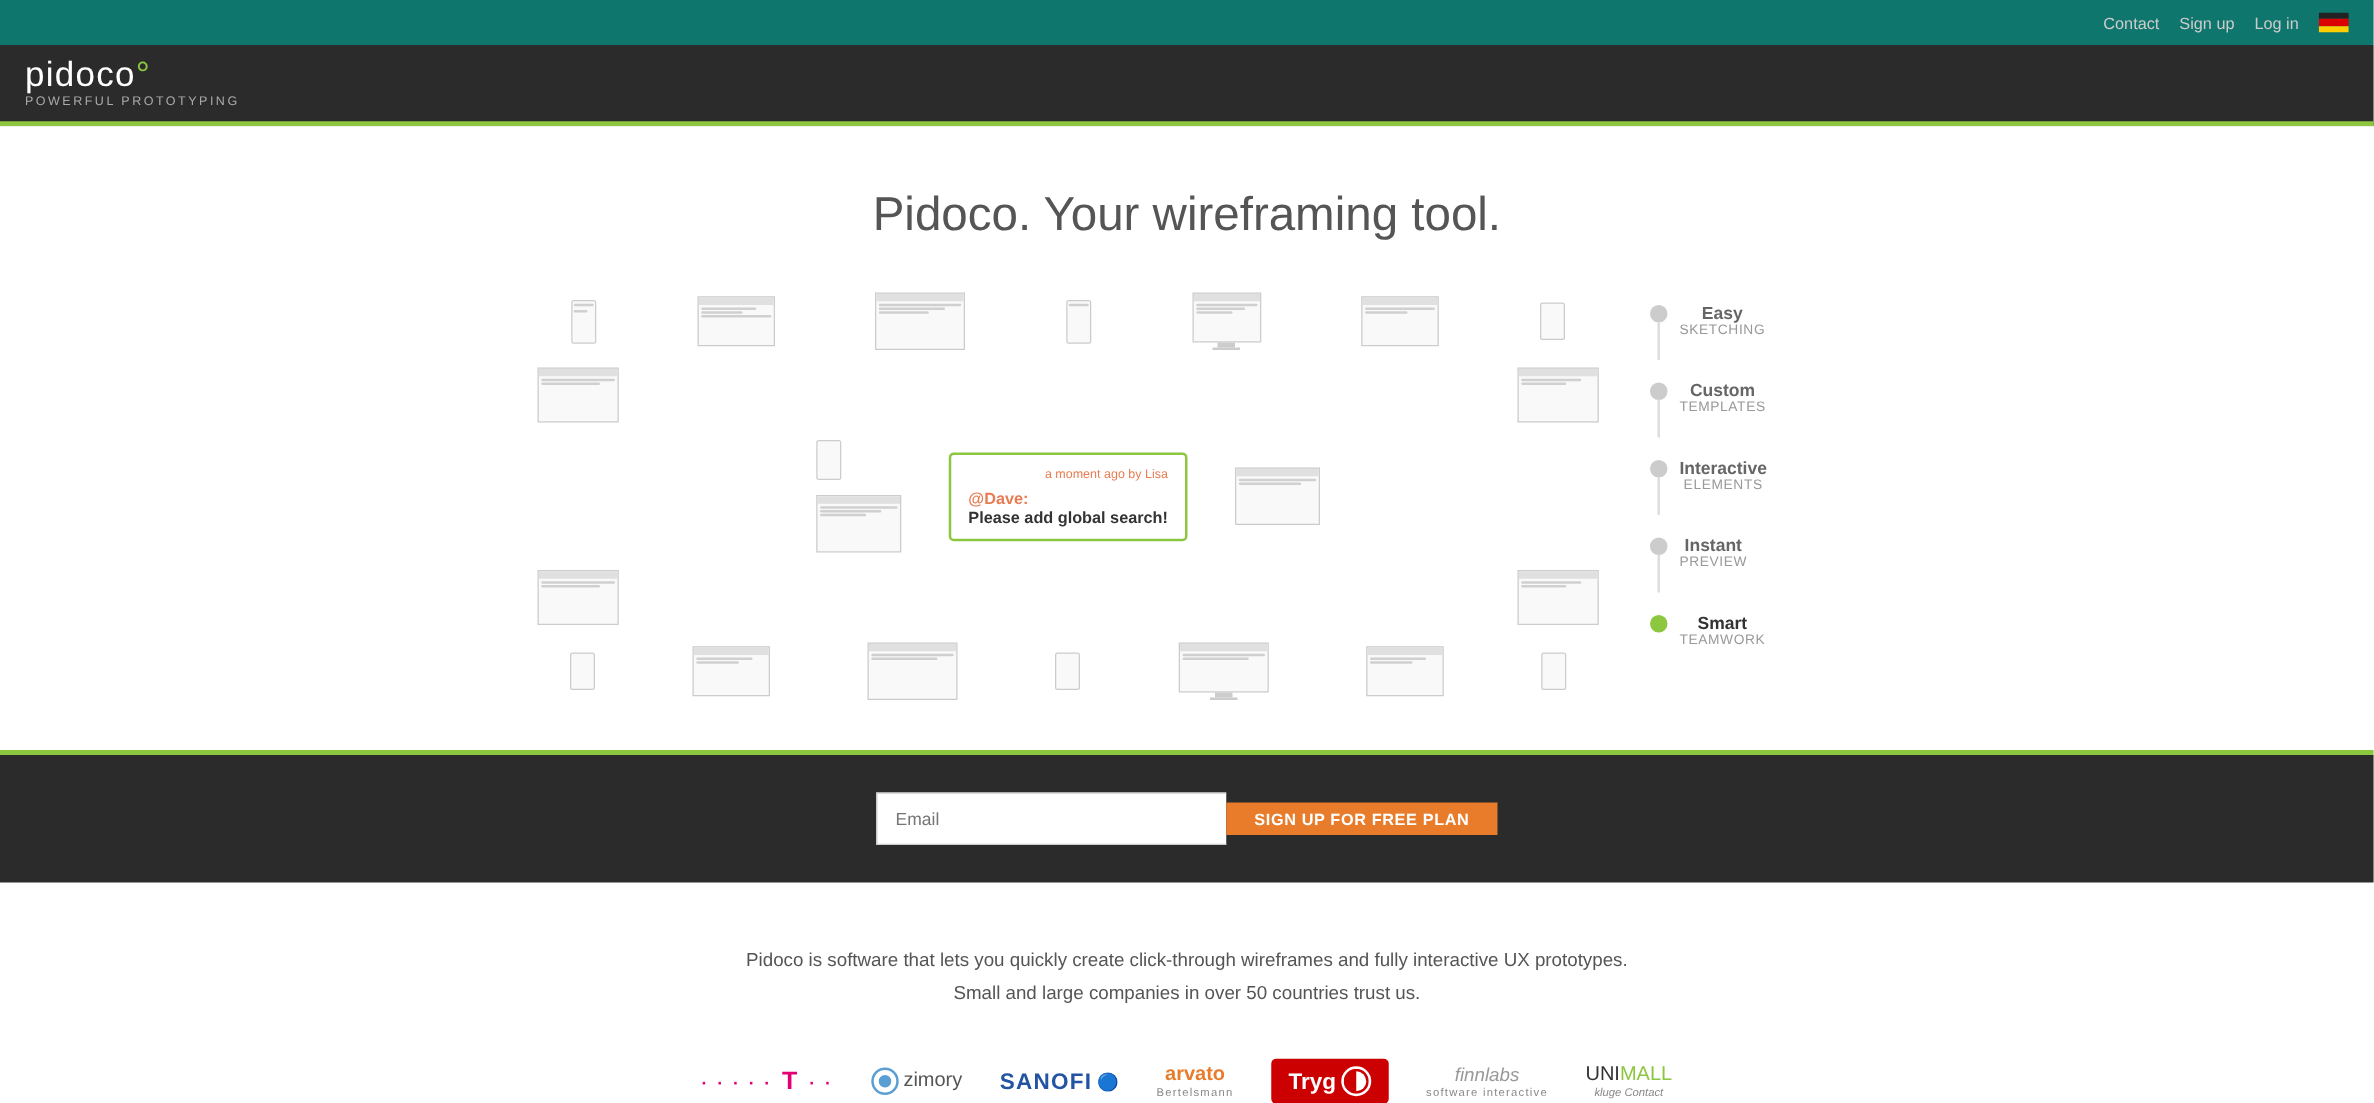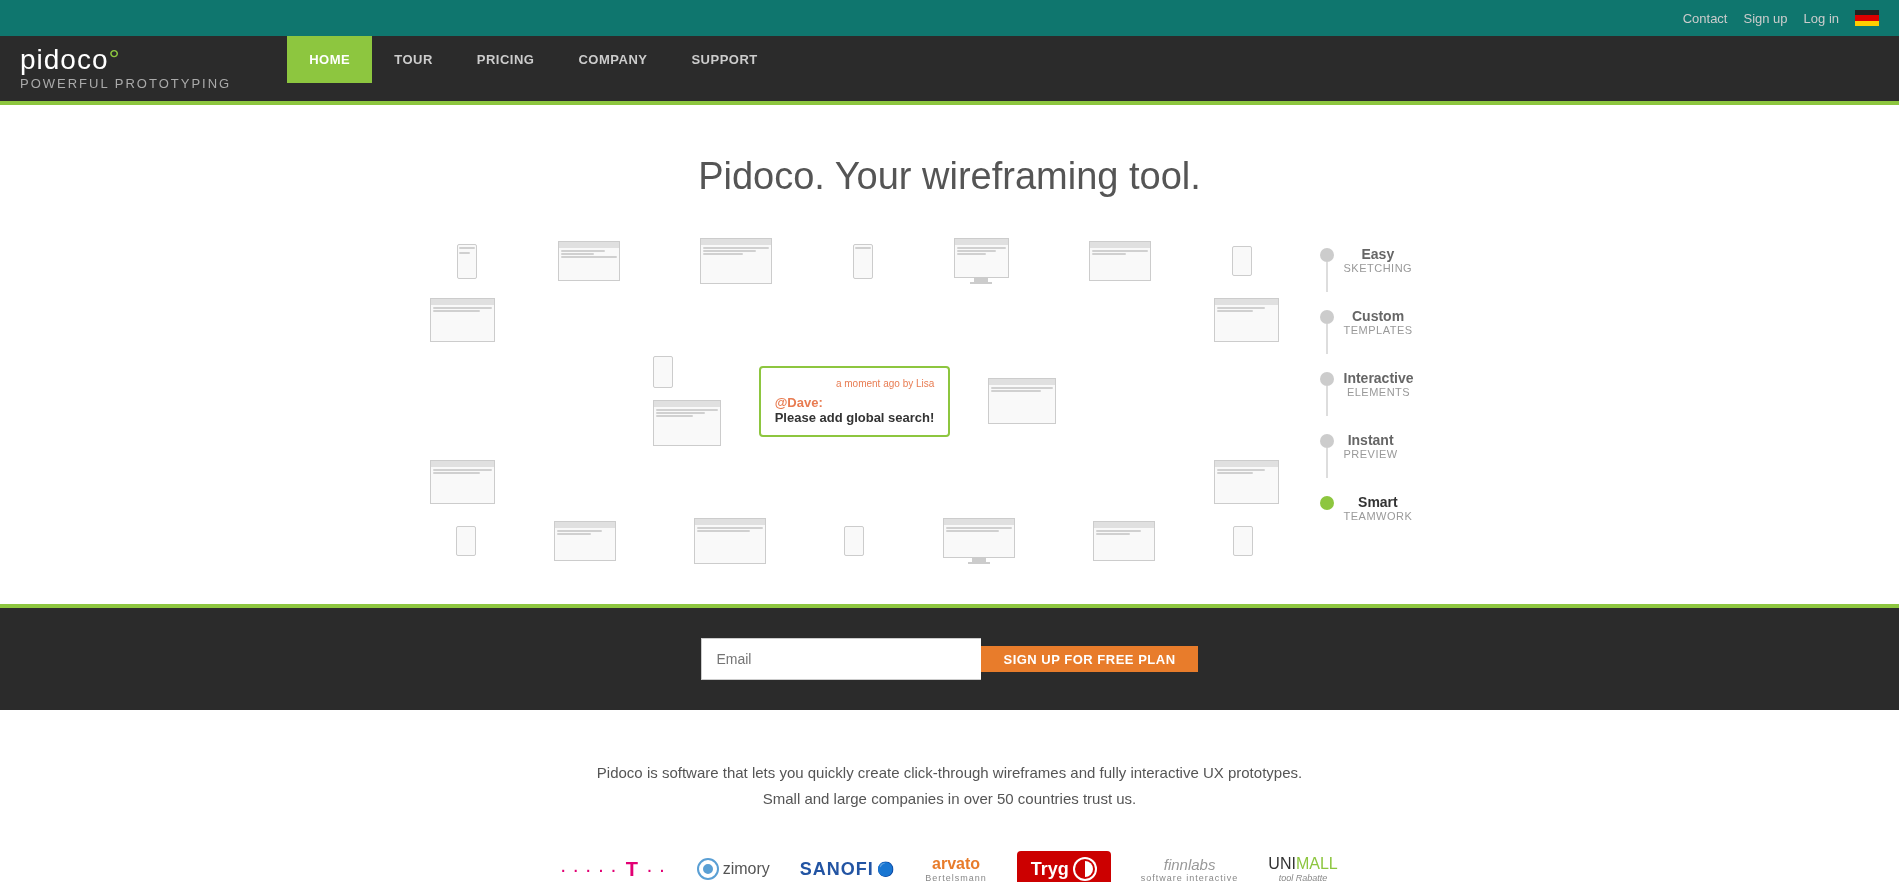--- a/index.html
+++ b/index.html
@@ -46,21 +46,21 @@
     }
     .logo-text {
       font-size: 28px;
       color: #fff;
       font-weight: 300;
       letter-spacing: 1px;
       line-height: 1;
     }
     .logo-dot { color: #8dc63f; }
     .logo-sub {
-      font-size: 13px;
+      font-size: 10px;
       color: #aaa;
       letter-spacing: 2px;
       text-transform: uppercase;
       margin-top: 2px;
     }
     .nav-links {
       display: flex;
       height: 100%;
     }
     .nav-link {
@@ -346,27 +346,20 @@
   </div>
 </div>
 
 <nav class="main-nav">
   <div class="logo-area">
     <div class="logo-text">
       <span>pidoco</span><span class="logo-dot">°</span>
     </div>
     <div class="logo-sub">POWERFUL PROTOTYPING</div>
   </div>
-  <div class="nav-links">
-    <a class="nav-link active">HOME</a>
-    <a class="nav-link">TOUR</a>
-    <a class="nav-link">PRICING</a>
-    <a class="nav-link">COMPANY</a>
-    <a class="nav-link">SUPPORT</a>
-  </div>
 </nav>
 
 <div class="hero full-hero">
   <h1 class="hero-title">Pidoco. Your wireframing tool.</h1>
 
   <div class="hero-content">
 
     <div class="screens-block">
       <div class="screens-table">
 
@@ -667,16 +660,16 @@
       </span>
     </div>
 
     <div style="color:#5a9fd4;font-size:15px;font-style:italic;">
       <span style="color:#999;font-style:italic;">finnlabs</span>
       <div style="color:#888;font-size:9px;letter-spacing:1px;font-style:normal;">software interactive</div>
     </div>
 
     <div style="font-size:16px;font-weight:normal;color:#333;">
       <span>UNI</span><span style="color:#8dc63f;">MALL</span>
-      <div style="color:#888;font-size:9px;font-style:italic;">tool Rabatte</div>
+      <div style="color:#888;font-size:9px;font-style:italic;">kluge Contact</div>
     </div>
   </div>
 </div>
 
 </body></html>

